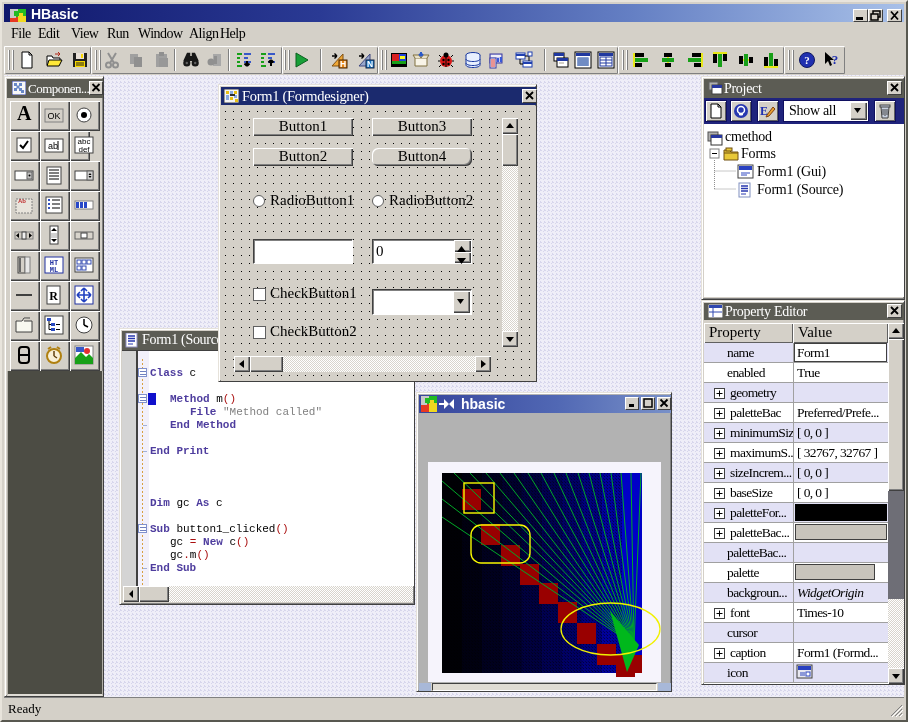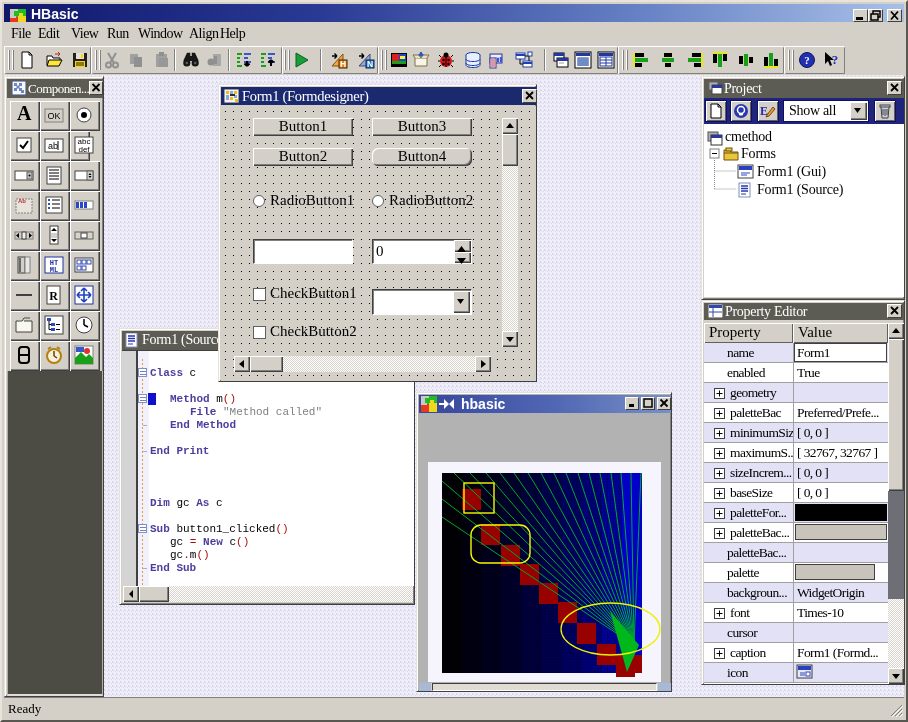--- a/index.html
+++ b/index.html
@@ -963,21 +963,21 @@
       <div class="abs" style="left:0px;top:240px;width:89px;height:20px;background:#ffffff;border-bottom:1px solid #a0a0a0;font:13.5px 'Liberation Serif',serif;letter-spacing:-0.6px;">
         <span class="abs" style="left:23px;top:2px;">palette</span>
       </div>
       <div class="abs" style="left:89px;top:240px;width:95px;height:20px;background:#ffffff;border-bottom:1px solid #a0a0a0;border-left:1px solid #a0a0a0;font:13.5px 'Liberation Serif',serif;letter-spacing:-0.6px;">
         <div class="abs" style="left:1px;top:1px;width:80px;height:16px;background:#c8c4bc;border:1px solid #404040;"></div>
       </div>
       <div class="abs" style="left:0px;top:260px;width:89px;height:20px;background:#e2e1f5;border-bottom:1px solid #a0a0a0;font:13.5px 'Liberation Serif',serif;letter-spacing:-0.6px;">
         <span class="abs" style="left:23px;top:2px;">backgroun...</span>
       </div>
       <div class="abs" style="left:89px;top:260px;width:95px;height:20px;background:#e2e1f5;border-bottom:1px solid #a0a0a0;border-left:1px solid #a0a0a0;font:13.5px 'Liberation Serif',serif;letter-spacing:-0.6px;">
-        <span class="abs" style="left:3px;top:2px;">WidgetOrigin</span>
+        <span class="abs" style="left:3px;top:2px;font-style:italic;">WidgetOrigin</span>
       </div>
       <div class="abs" style="left:0px;top:280px;width:89px;height:20px;background:#ffffff;border-bottom:1px solid #a0a0a0;font:13.5px 'Liberation Serif',serif;letter-spacing:-0.6px;">
         <svg class="abs" style="left:10px;top:5px" width="11" height="11" viewBox="0 0 11 11">
           <rect x="0.5" y="0.5" width="10" height="10" fill="#fff" stroke="#404040"></rect>
           <path d="M2.5 5.5 H8.5 M5.5 2.5 V8.5" stroke="#000"></path>
         </svg>
         <span class="abs" style="left:26px;top:2px;">font</span>
       </div>
       <div class="abs" style="left:89px;top:280px;width:95px;height:20px;background:#ffffff;border-bottom:1px solid #a0a0a0;border-left:1px solid #a0a0a0;font:13.5px 'Liberation Serif',serif;letter-spacing:-0.6px;">
         <span class="abs" style="left:3px;top:2px;">Times-10</span>

